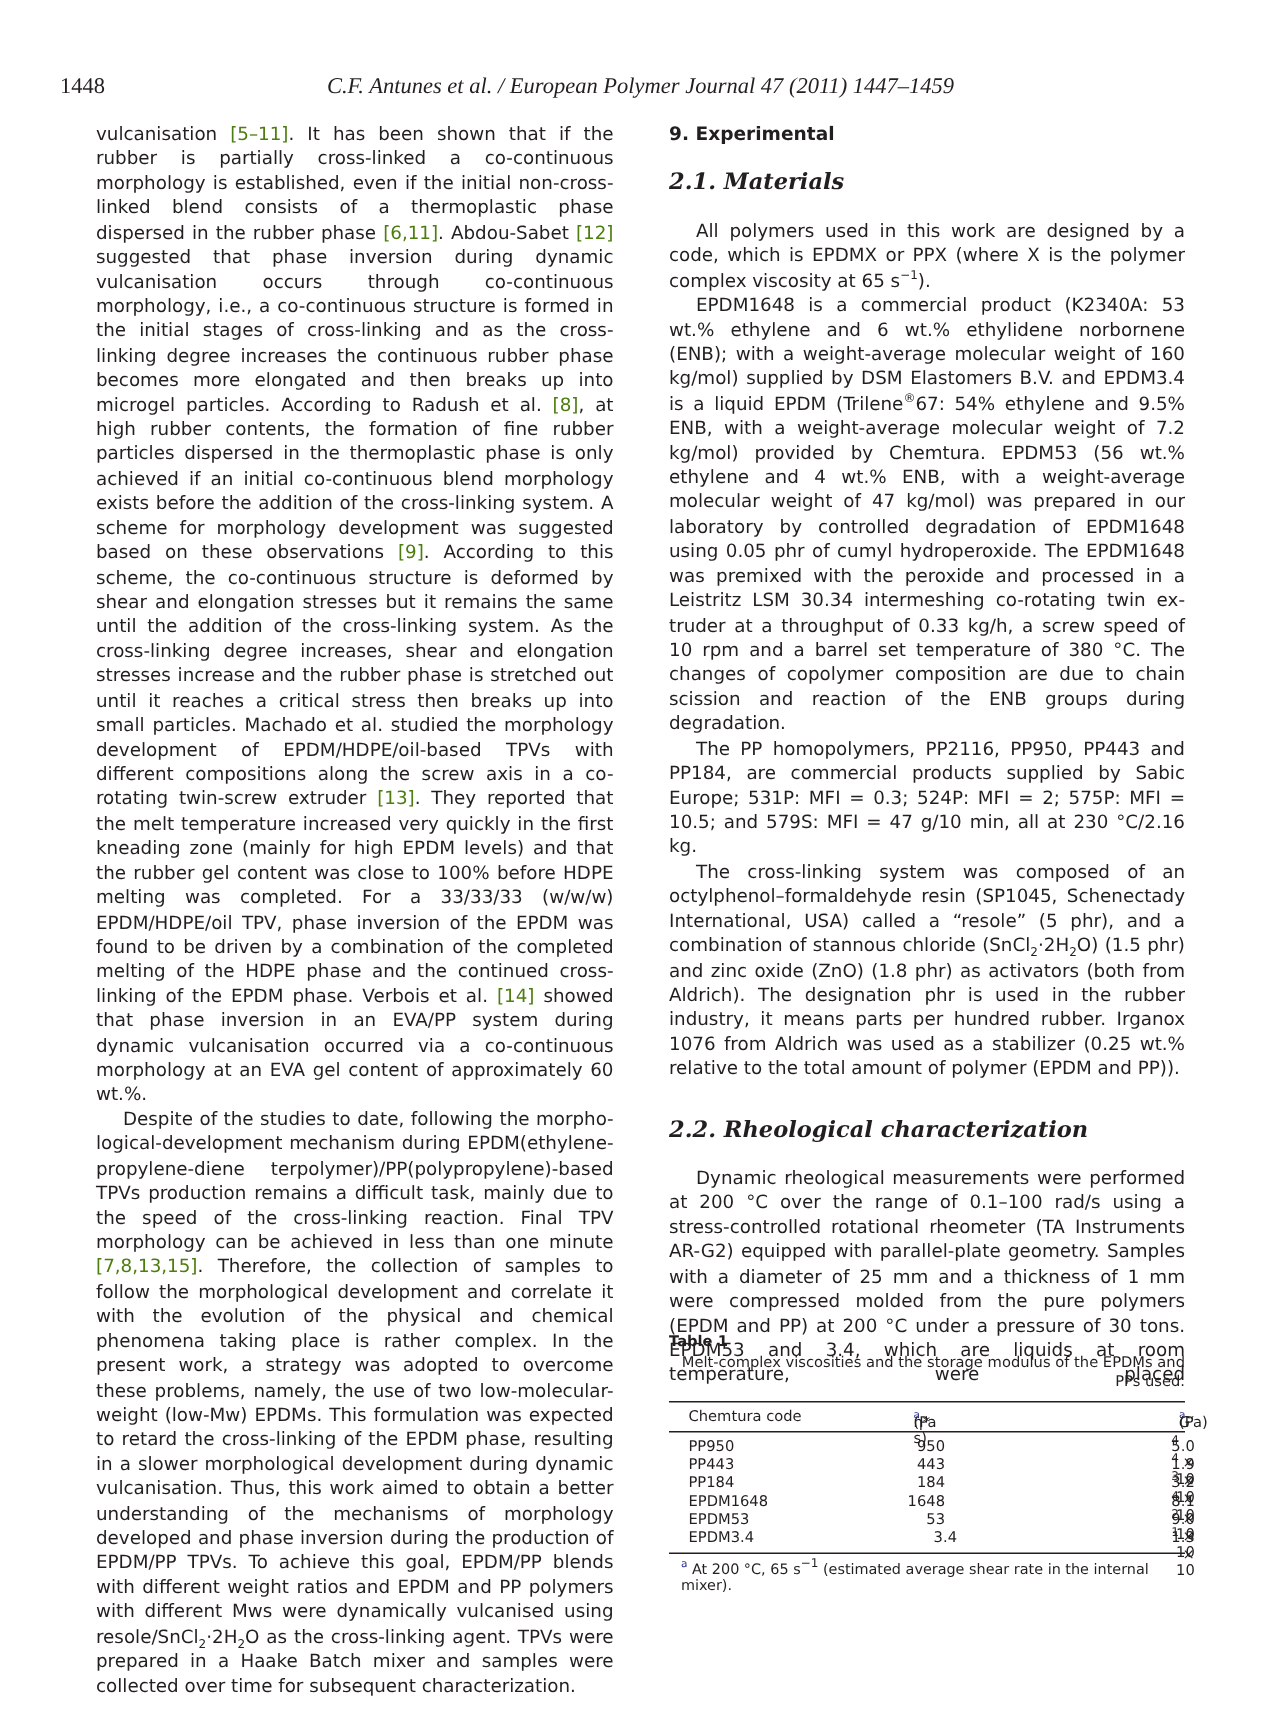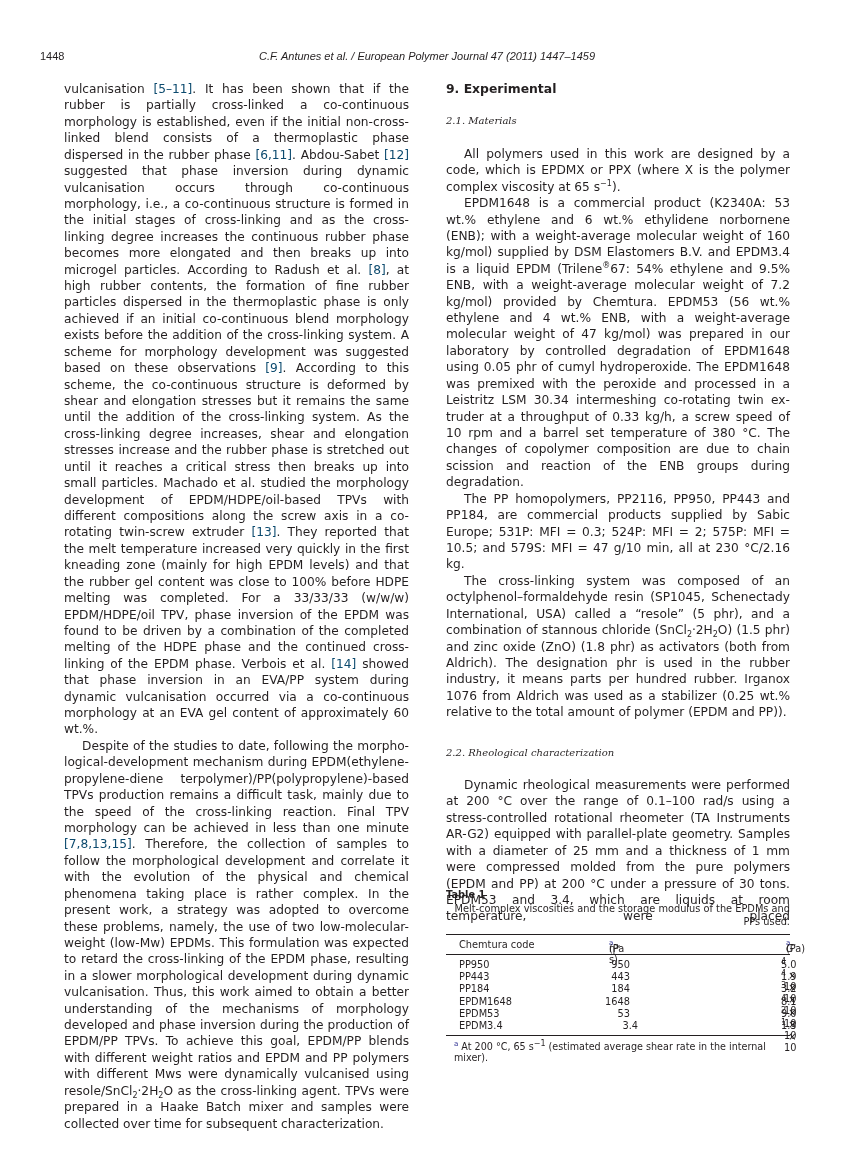--- a/index.html
+++ b/index.html
@@ -3,36 +3,36 @@
 <meta charset="utf-8">
 <style>
   html, body { margin: 0; padding: 0; background: #ffffff; }
   body {
     width: 846px; height: 1155px; position: relative; overflow: hidden;
     font-family: "DejaVu Sans", "Liberation Sans", sans-serif;
     color: #231f20;
   }
   .running-head {
     position: absolute; top: 50px; left: 0; width: 709px; height: 16px;
-    font-size: 11px; font-family: Liberation Sans, sans-serif;
+    font-size: 15px; font-family: Liberation Serif, serif;
   }
   .running-head .pageno { position: absolute; left: 40px; top: 0; }
   .running-head .journal { position: absolute; left: 0; width: 846px; top: 0; text-align: center; font-style: italic; padding-left: 8px; box-sizing: border-box; }
   .col {
     position: absolute; top: 81px;
     font-size: 12.2px; line-height: 16.42px;
     text-align: justify; hyphens: manual;
   }
   .col.left { left: 64px; width: 345px; }
   .col.right { left: 446px; width: 344px; }
   .col p { margin: 0; }
   .col p.indent { text-indent: 18px; }
-  .cite { color: #0c4a6e; }
+  .cite { color: #4d7c0f; }
   .h1 { font-weight: bold; margin: 0; font-size: 12.4px; }
-  .h2 { font-style: italic; margin: 0; font-size: 10px; font-family: "DejaVu Serif", serif; }
+  .h2 { font-style: italic; margin: 0; font-size: 15px; font-family: "DejaVu Serif", serif; font-weight: bold; }
   sup, sub { font-size: 8px; line-height: 0; }
   .table-block { position: absolute; left: 446px; top: 888px; width: 344px; font-size: 9.8px; }
   .table-block .tlabel { font-weight: bold; line-height: 14px; }
   .table-block .tcaption { line-height: 13px; text-align: right; }
   .table-rule-top { border-top: 1px solid #231f20; margin-top: 6px; }
   .table-head { position: relative; height: 19px; border-bottom: 1px solid #231f20; }
   .table-head span { position: absolute; top: 4px; }
   .tbody { padding-top: 4px; padding-bottom: 3px; border-bottom: 1px solid #231f20; }
   .trow { position: relative; height: 12.2px; }
   .trow span { position: absolute; top: 0; }

